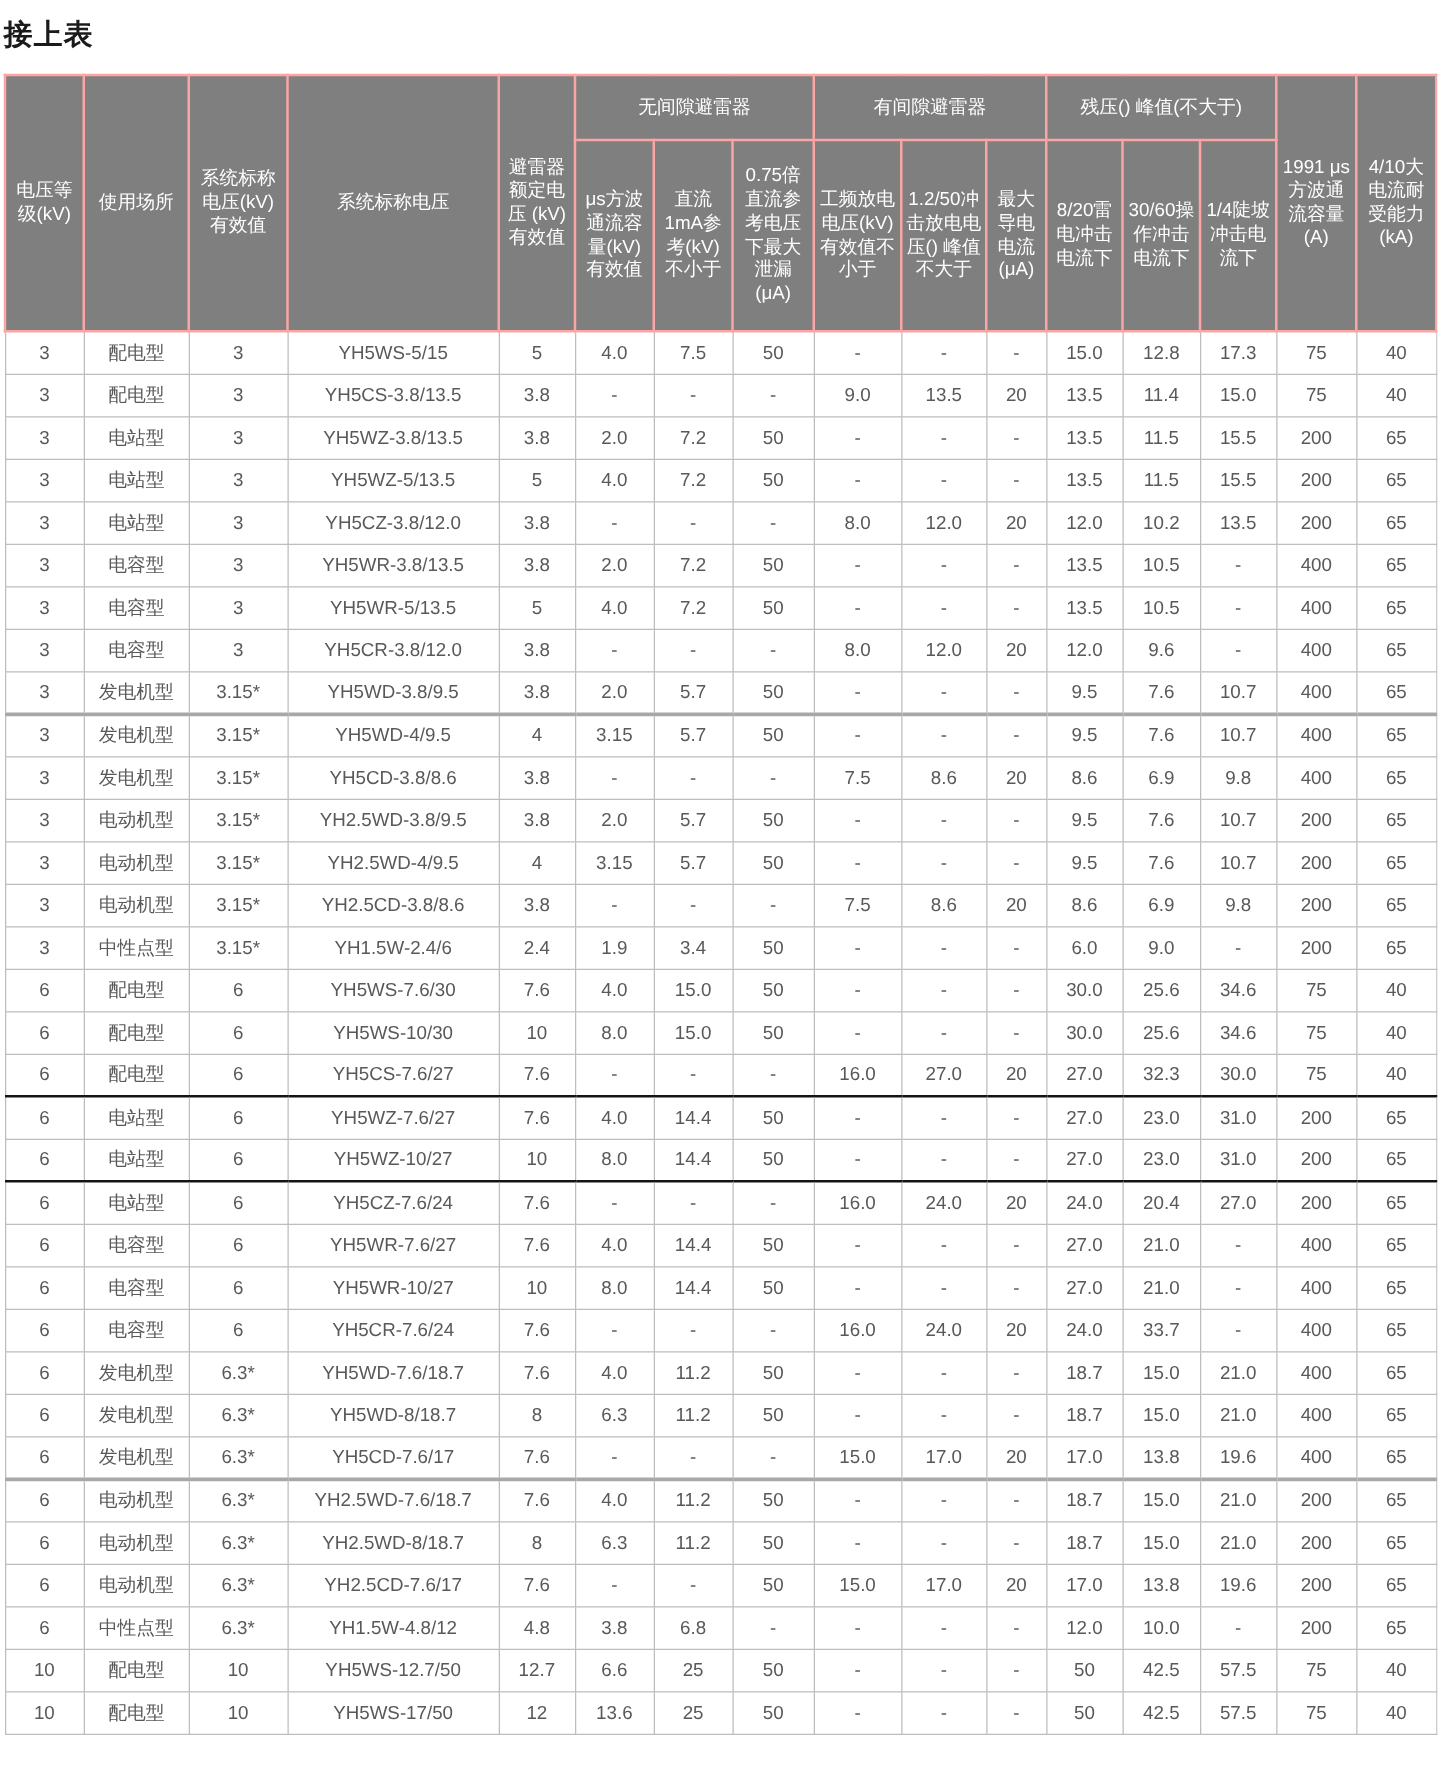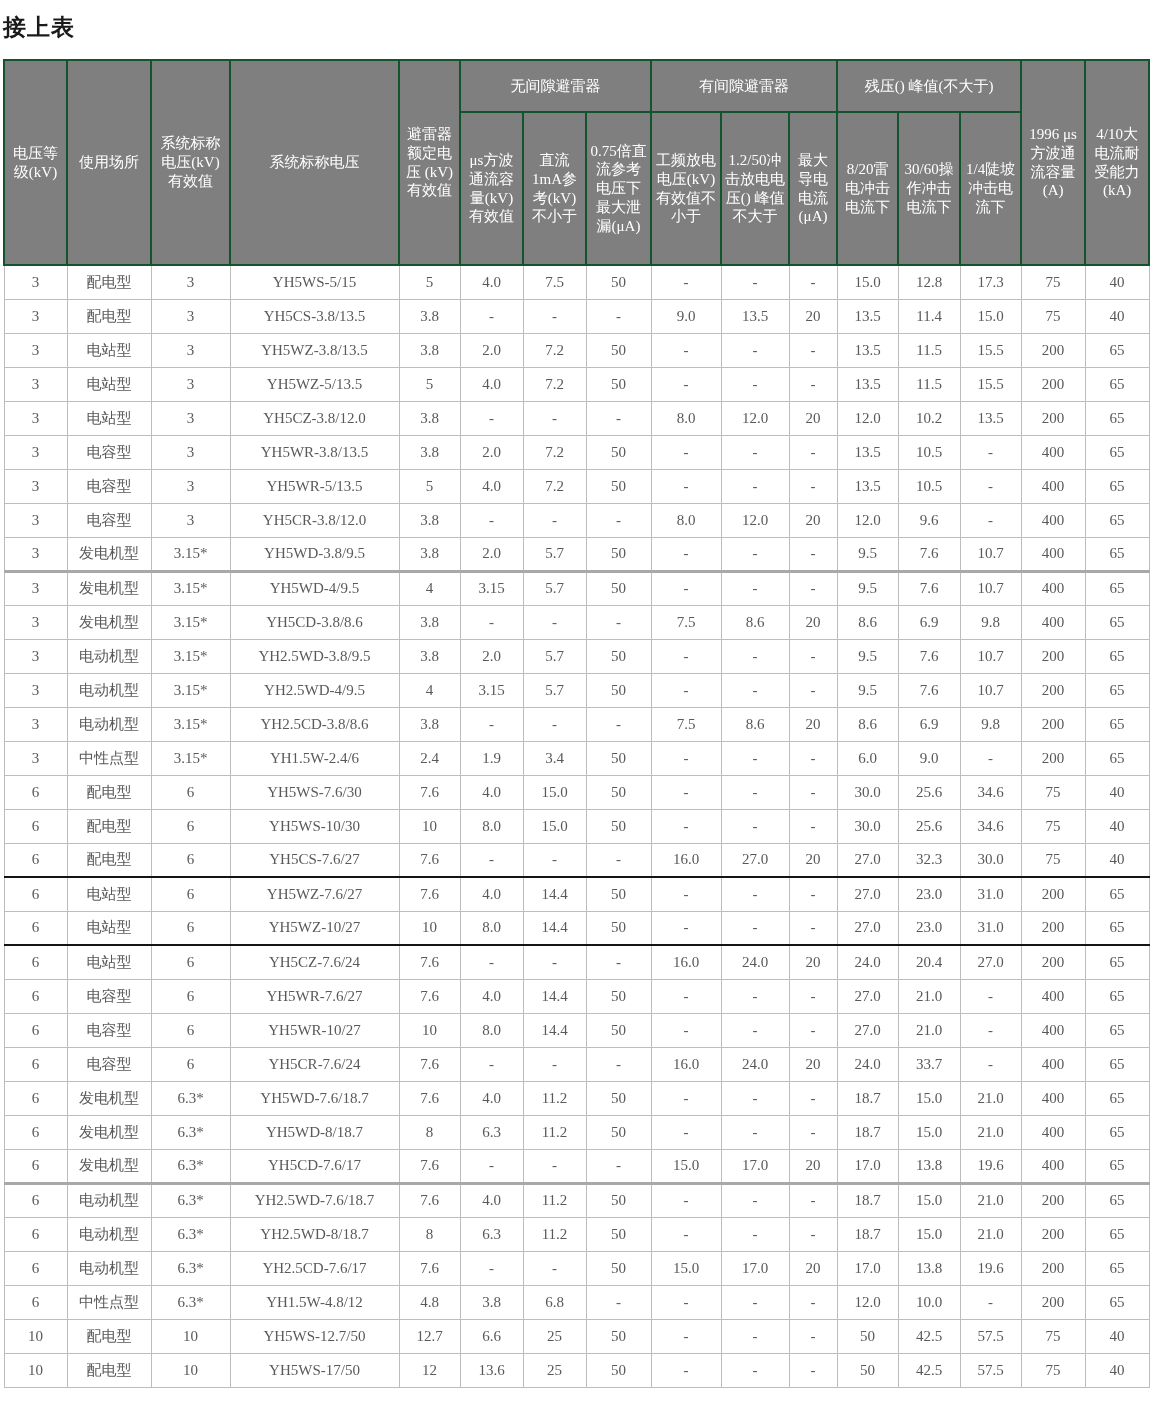--- a/index.html
+++ b/index.html
@@ -5,21 +5,20 @@
   * { box-sizing: border-box; margin: 0; padding: 0; }
   html, body {
     width: 1150px;
     background: #ffffff;
     font-family: "Liberation Sans", "DejaVu Sans", sans-serif;
   }
   .page {
     width: 1020px;
     min-height: 1426px;
     padding: 12px 2px 0 3px;
-    font-family: Liberation Serif, serif;
   }
   .page-title {
     font-size: 23px;
     font-weight: 600;
     color: #1a1a1a;
     margin-bottom: 16px;
     letter-spacing: 1px;
   }
   table.spec {
     border-collapse: collapse;
@@ -43,21 +42,21 @@
   col.c14 { width: 61px; }
   col.c15 { width: 64px; }
   col.c16 { width: 64px; }
 
   thead th {
     background: #7f7f7f;
     color: #ffffff;
     font-weight: 400;
     font-size: 15px;
     line-height: 1.25;
-    border: 2px solid #14532d;
+    border: 2px solid #fca5a5;
     text-align: center;
     vertical-align: middle;
     padding: 4px 3px;
     word-break: break-word;
   }
   tr.group-row th { height: 52px; }
   tr.sub-row th   { height: 153px; }
 
   tbody td {
     border: 1px solid #bdbdbd;
@@ -102,21 +101,21 @@
     <thead>
       <tr class="group-row">
         <th rowspan="2">电压等级(kV)</th>
         <th rowspan="2">使用场所</th>
         <th rowspan="2">系统标称电压(kV)有效值</th>
         <th rowspan="2">系统标称电压</th>
         <th rowspan="2">避雷器额定电压 (kV)有效值</th>
         <th colspan="3">无间隙避雷器</th>
         <th colspan="3">有间隙避雷器</th>
         <th colspan="3">残压() 峰值(不大于)</th>
-        <th rowspan="2">1996 μs方波通流容量(A)</th>
+        <th rowspan="2">1991 μs方波通流容量(A)</th>
         <th rowspan="2">4/10大电流耐受能力(kA)</th>
       </tr>
       <tr class="sub-row">
         <th>μs方波通流容量(kV)有效值</th>
         <th>直流1mA参考(kV)不小于</th>
         <th>0.75倍直流参考电压下最大泄漏(μA)</th>
         <th>工频放电电压(kV)有效值不小于</th>
         <th>1.2/50冲击放电电压() 峰值不大于</th>
         <th>最大导电电流(μA)</th>
         <th>8/20雷电冲击电流下</th>

